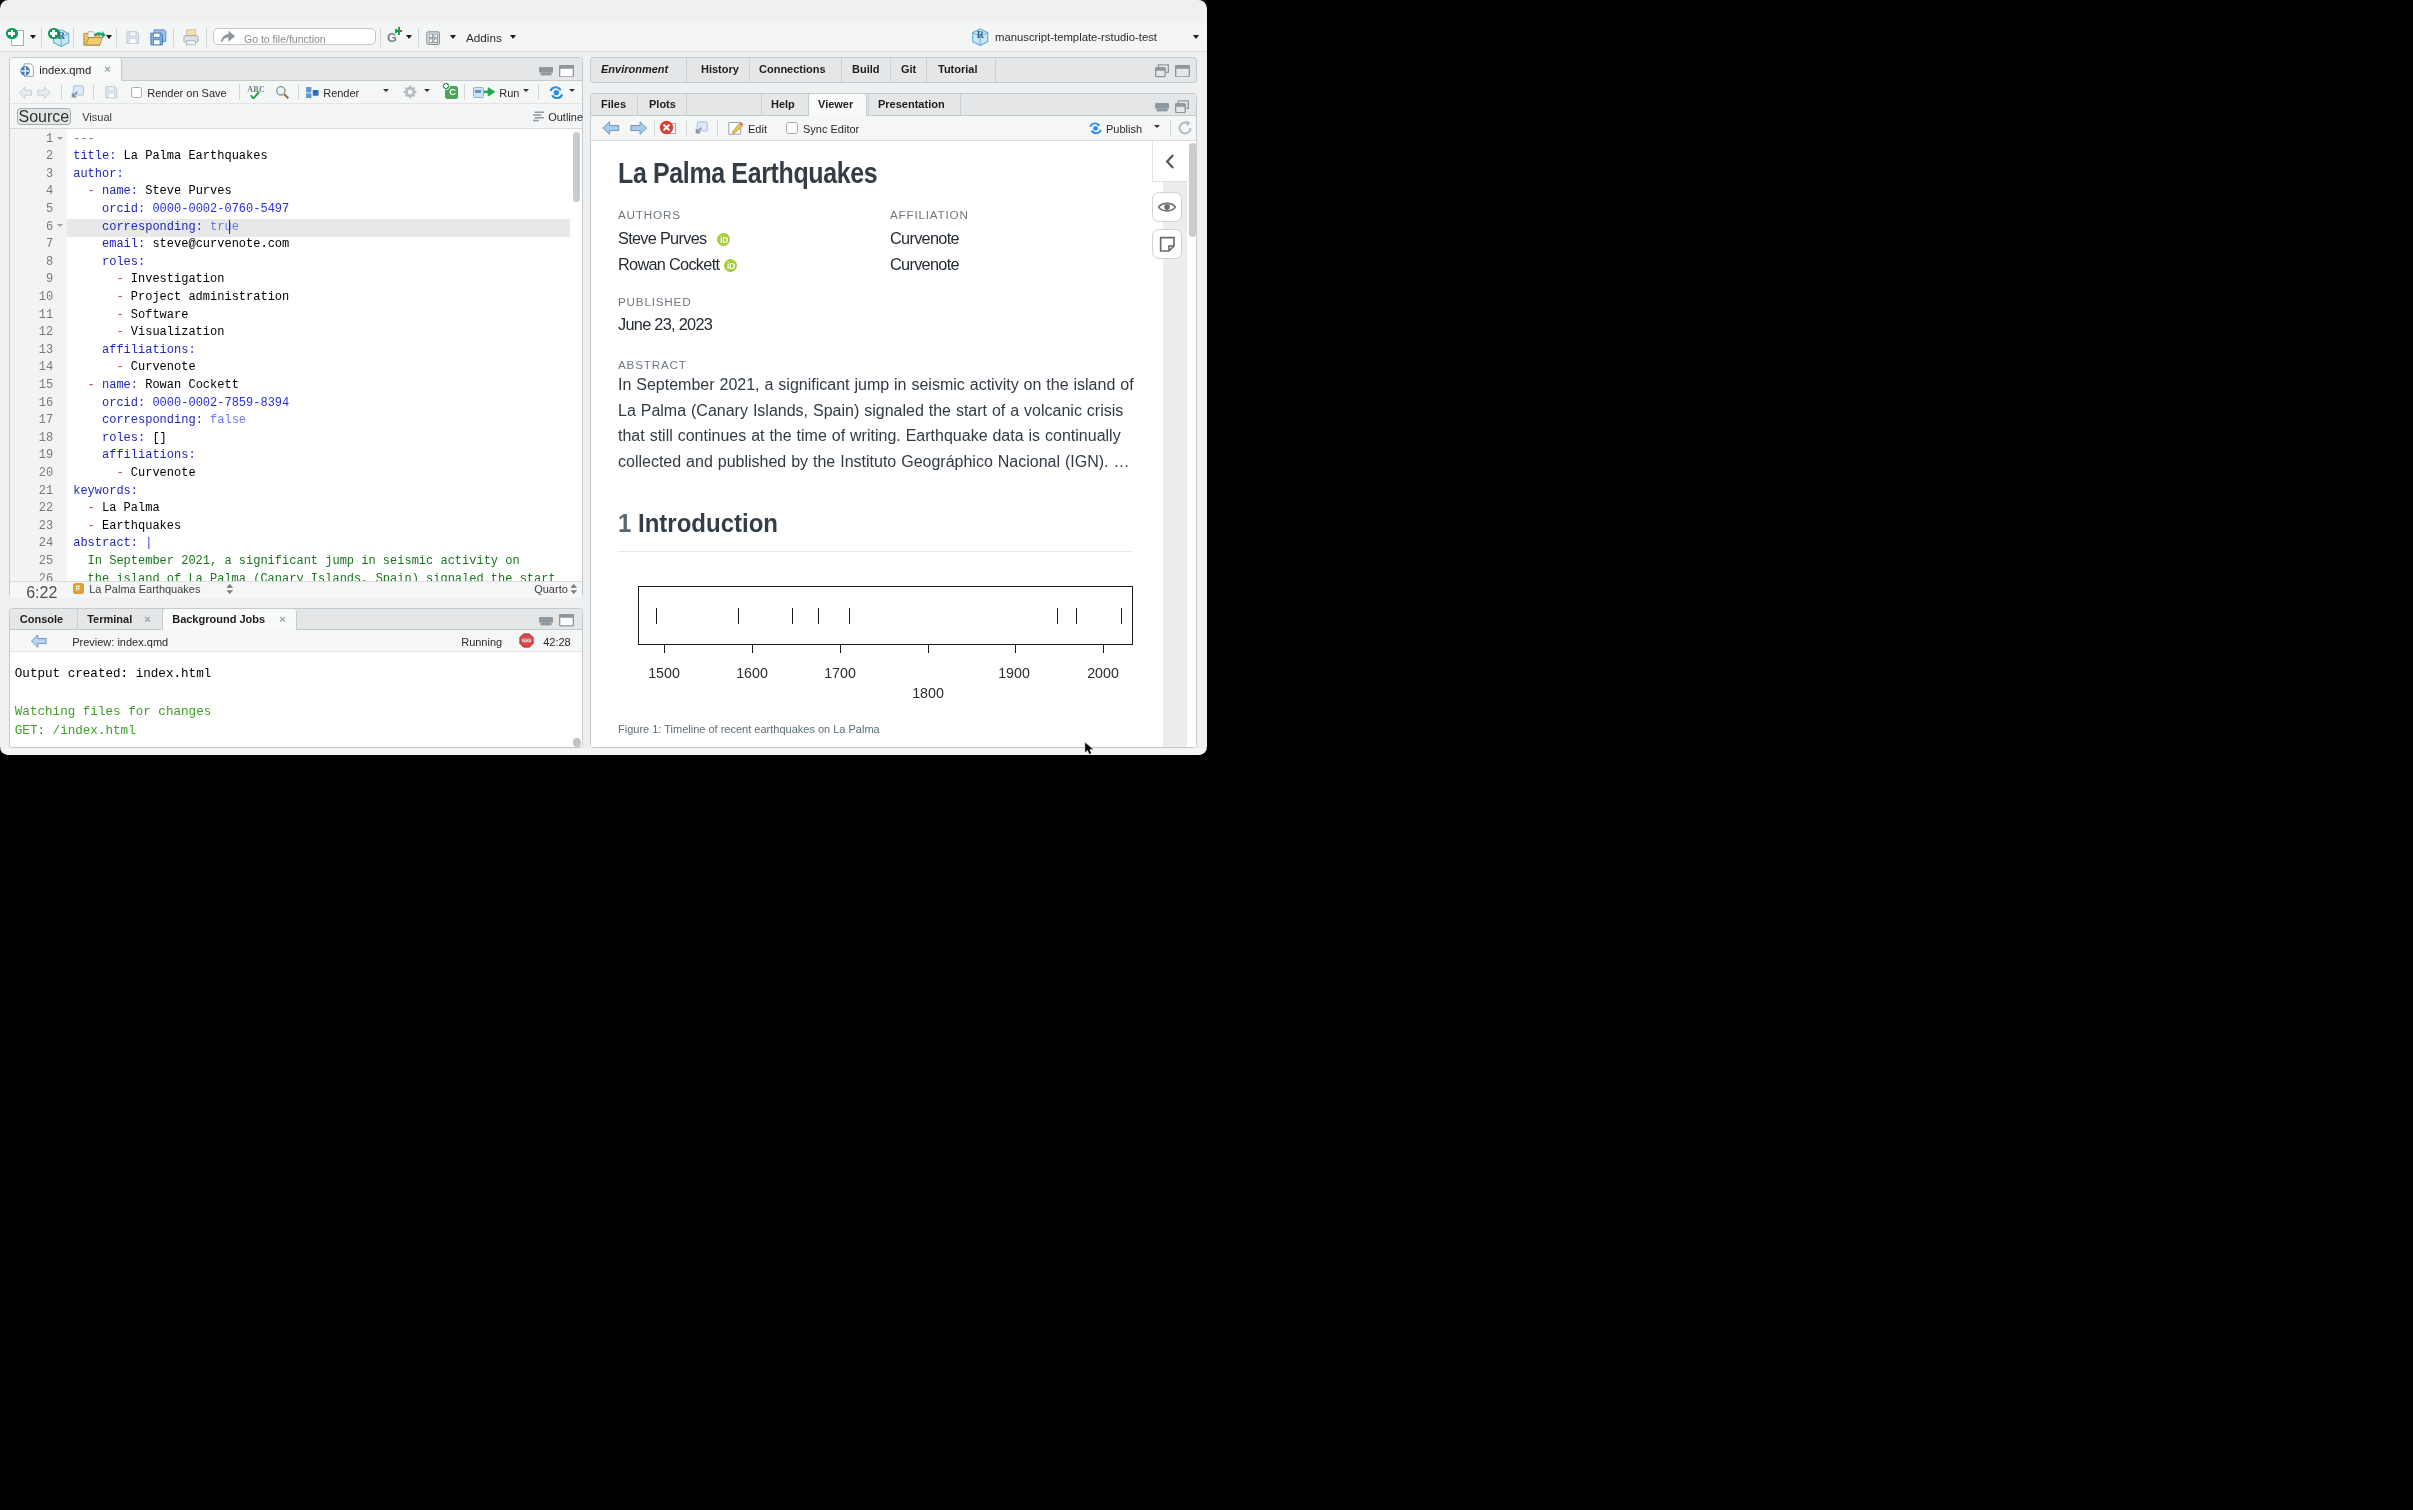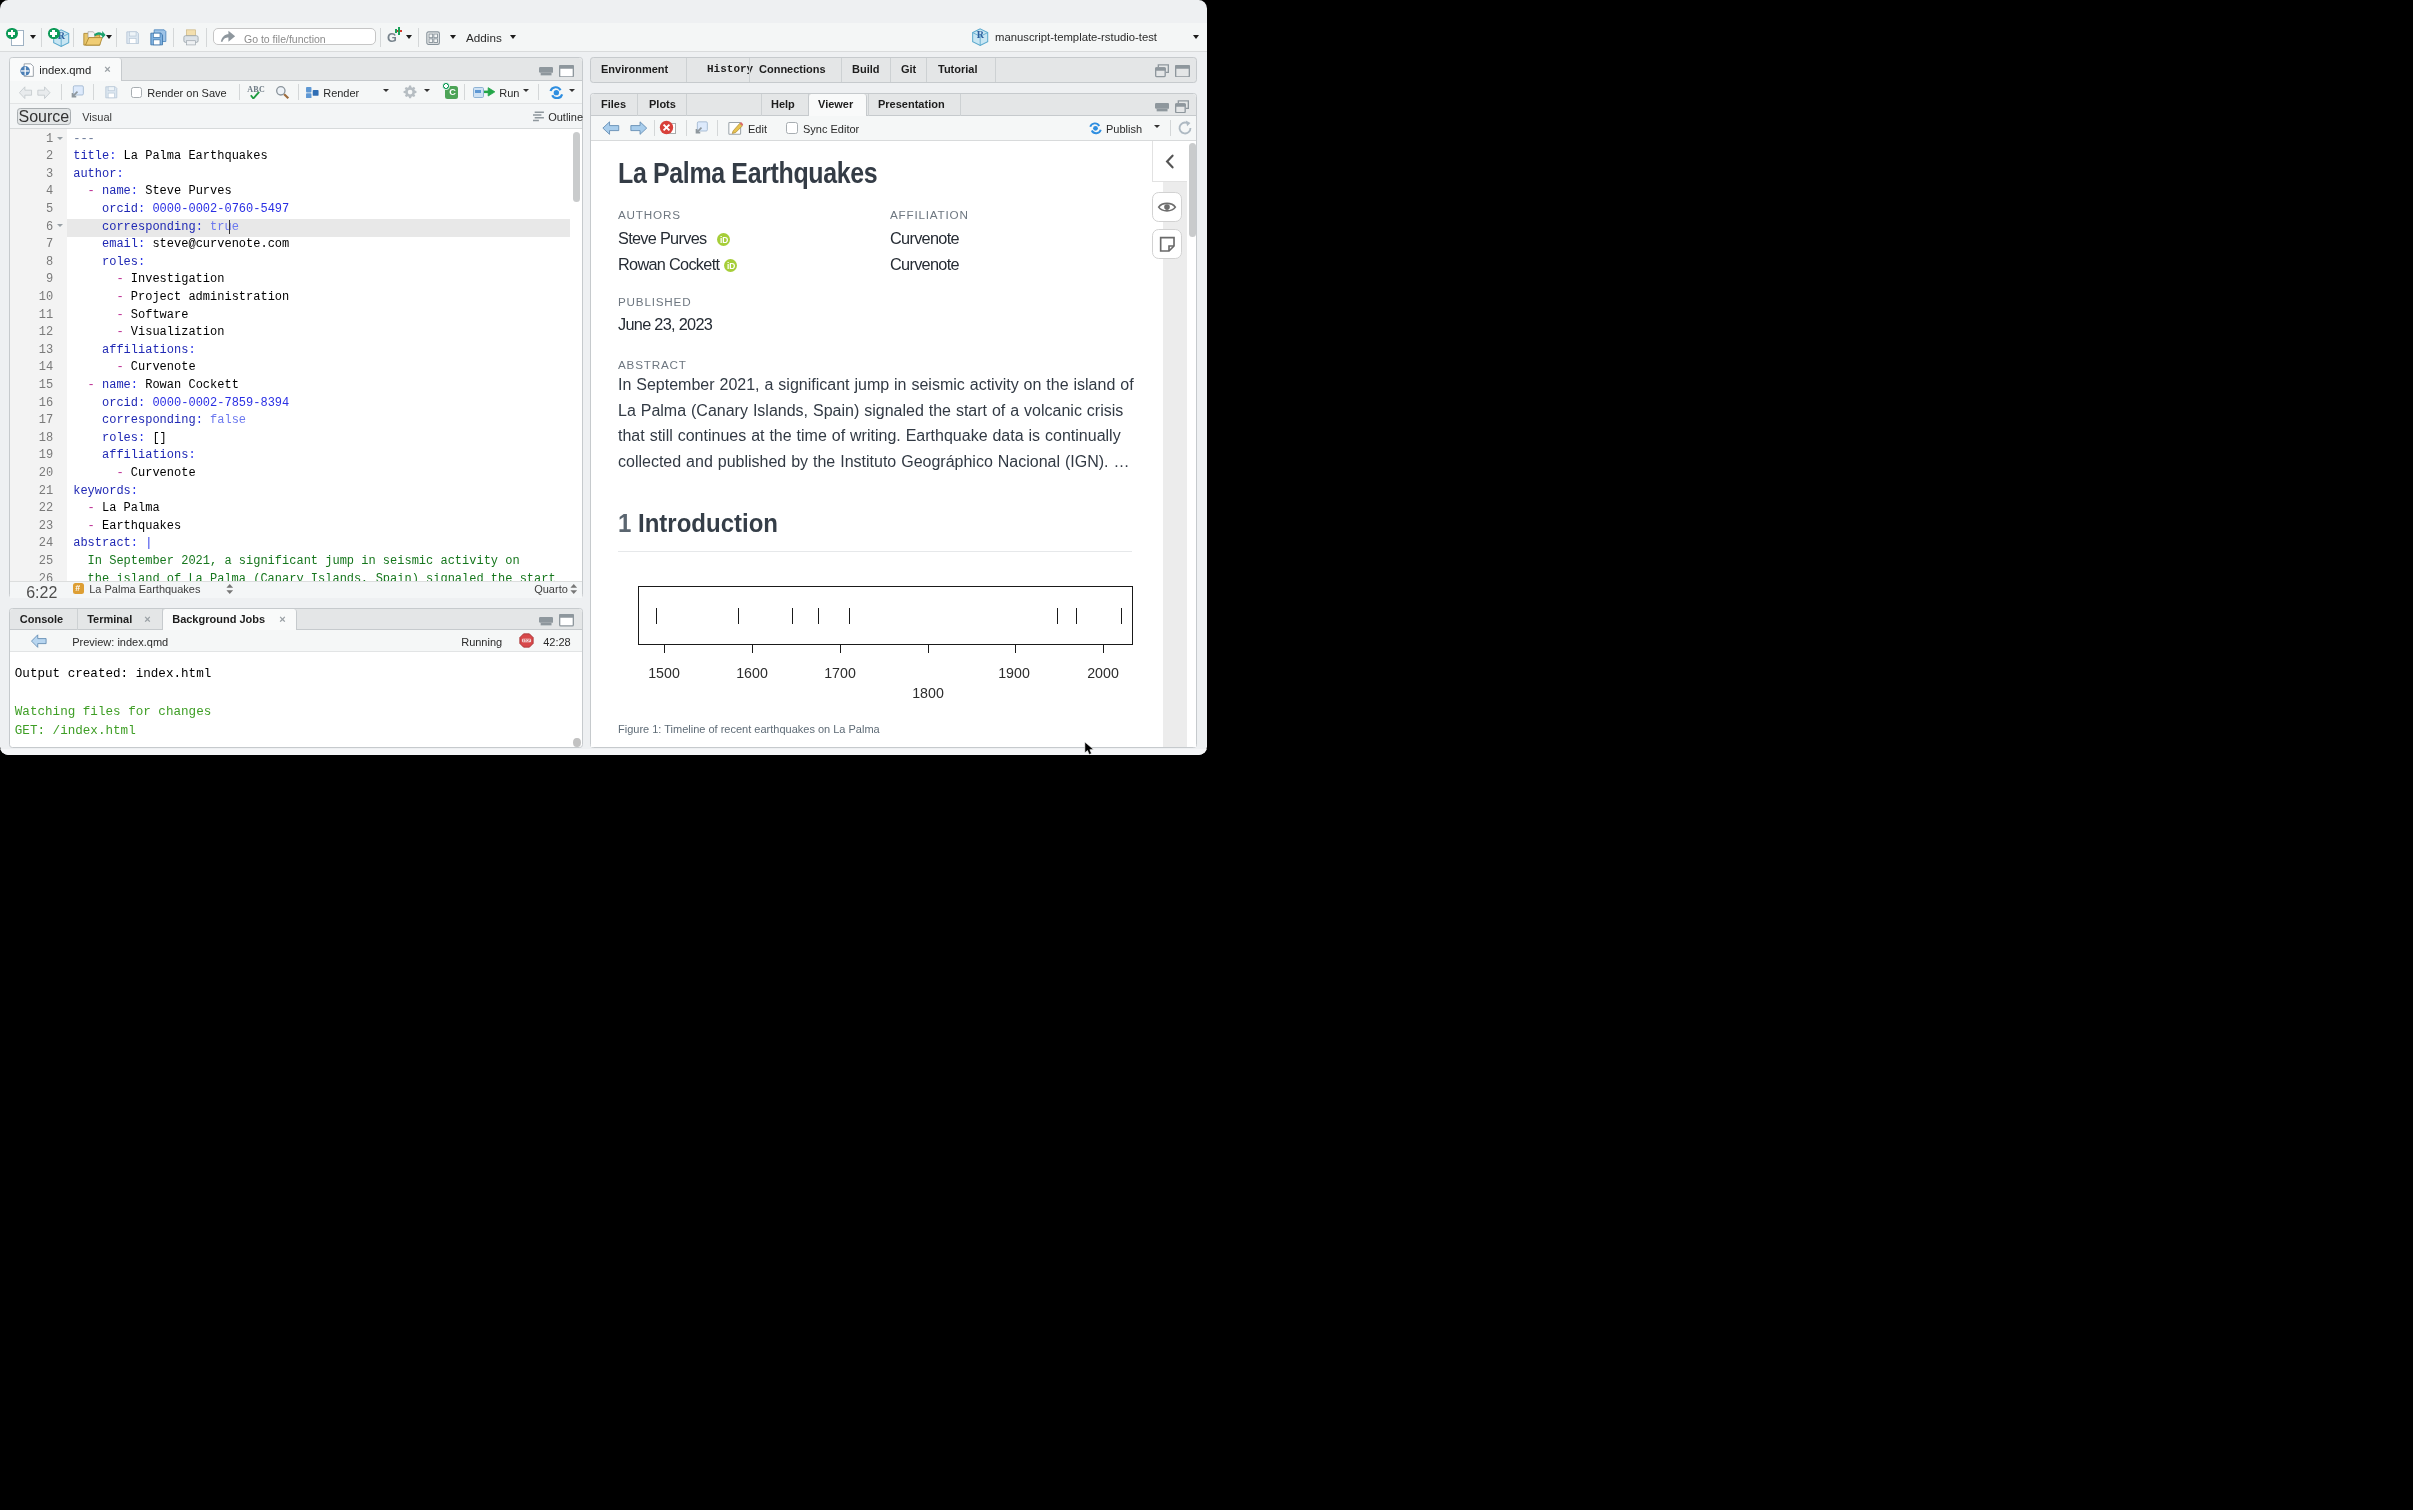--- a/index.html
+++ b/index.html
@@ -317,23 +317,23 @@
     <div class="uitext" style="left:533px;top:27px;">42:28</div>
 
     <div class="abs mono" style="left:4.6px;top:56px;font-size:12.6px;line-height:19px;color:#000;white-space:pre;">Output created: index.html
 
 <span style="color:#3e9e25;">Watching files for changes</span>
 <span style="color:#3e9e25;">GET: /index.html</span></div>
     <div class="abs" style="left:563px;top:129px;width:7.5px;height:9.2px;border-radius:50%;background:#c2c2c2;"></div>
   </div>
 
   <div class="pane" id="righttop" style="left:590px;top:57px;width:607px;height:25.5px;background:#e4e6e7;">
-    <div class="tab-label" style="left:10px;top:5.4px;">Environment</div>
+    <div class="tab-label" style="left:10px;top:5.4px;font-style:italic;">Environment</div>
     <div class="tab-sep" style="left:95px;"></div>
-    <div class="tab-label" style="left:116px;top:5.4px;font-family:Liberation Mono, monospace;">History</div>
+    <div class="tab-label" style="left:110px;top:5.4px;">History</div>
     <div class="tab-sep" style="left:158px;"></div>
     <div class="tab-label" style="left:168px;top:5.4px;">Connections</div>
     <div class="tab-sep" style="left:250px;"></div>
     <div class="tab-label" style="left:261px;top:5.4px;">Build</div>
     <div class="tab-sep" style="left:299px;"></div>
     <div class="tab-label" style="left:310px;top:5.4px;">Git</div>
     <div class="tab-sep" style="left:335px;"></div>
     <div class="tab-label" style="left:347px;top:5.4px;">Tutorial</div>
     <div class="tab-sep" style="left:404px;"></div>
     <svg class="ico" style="left:564px;top:6.3px;" width="14.2" height="13.4" viewBox="0 0 17 16">

